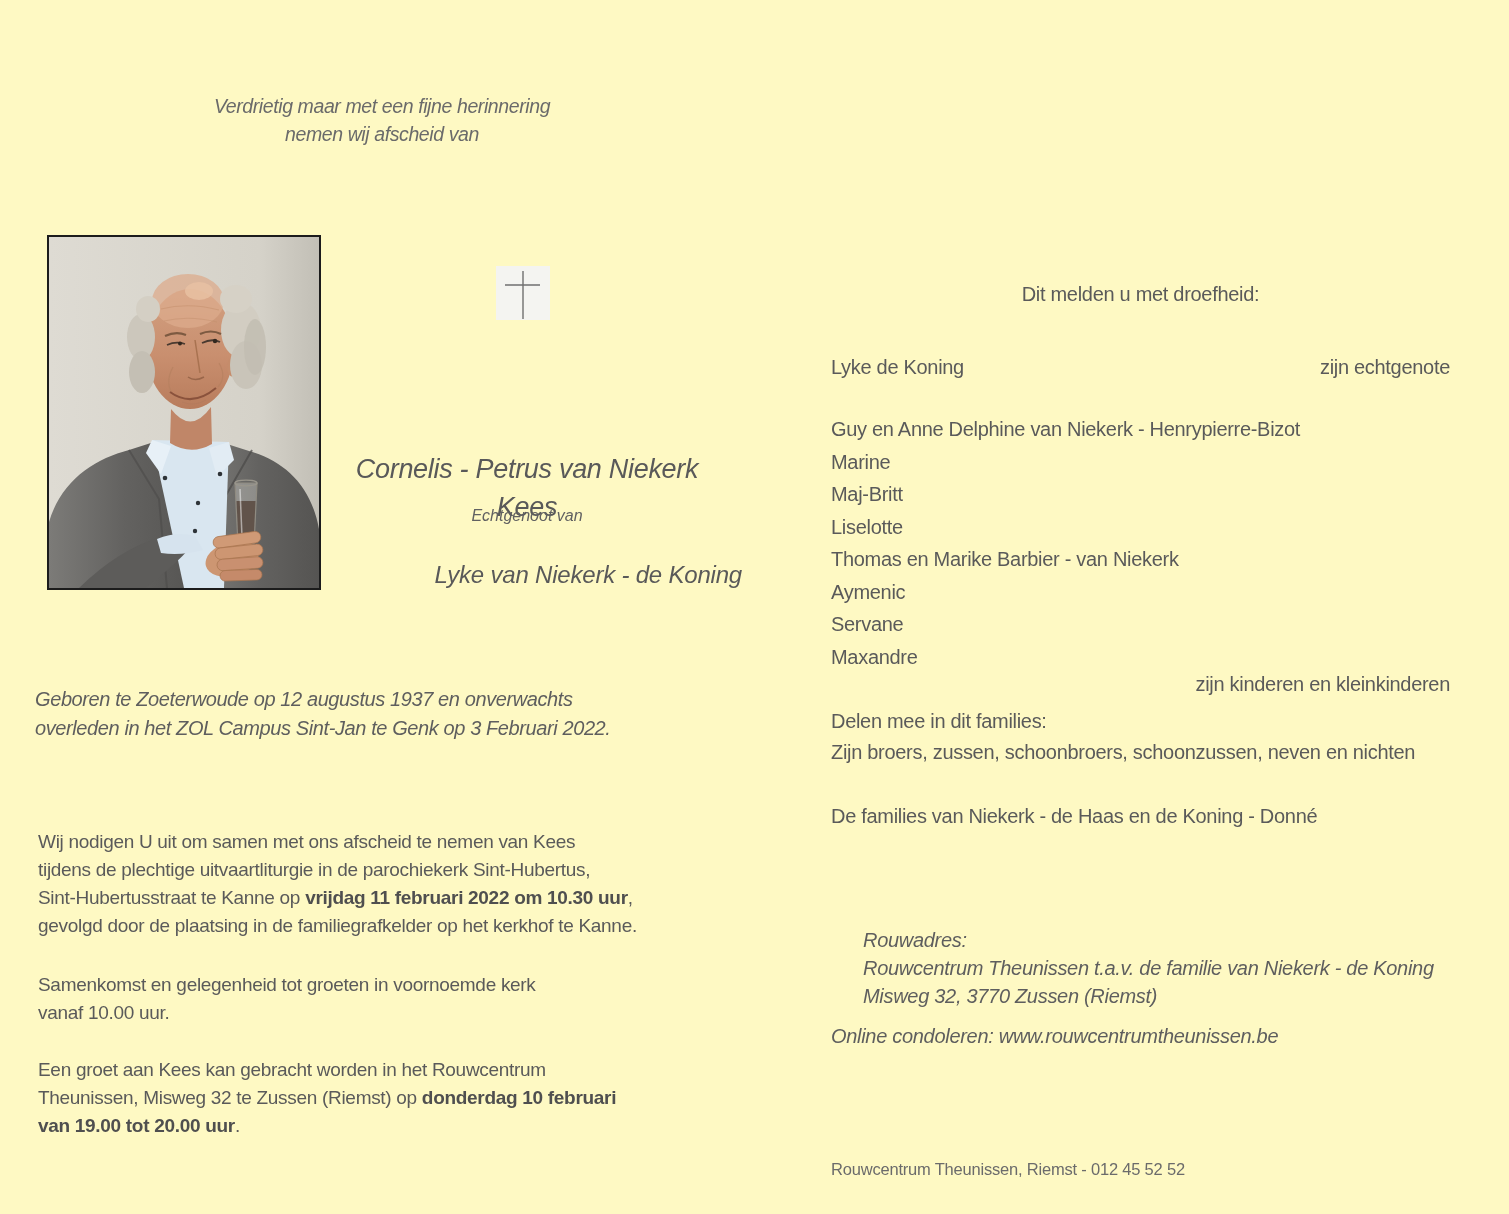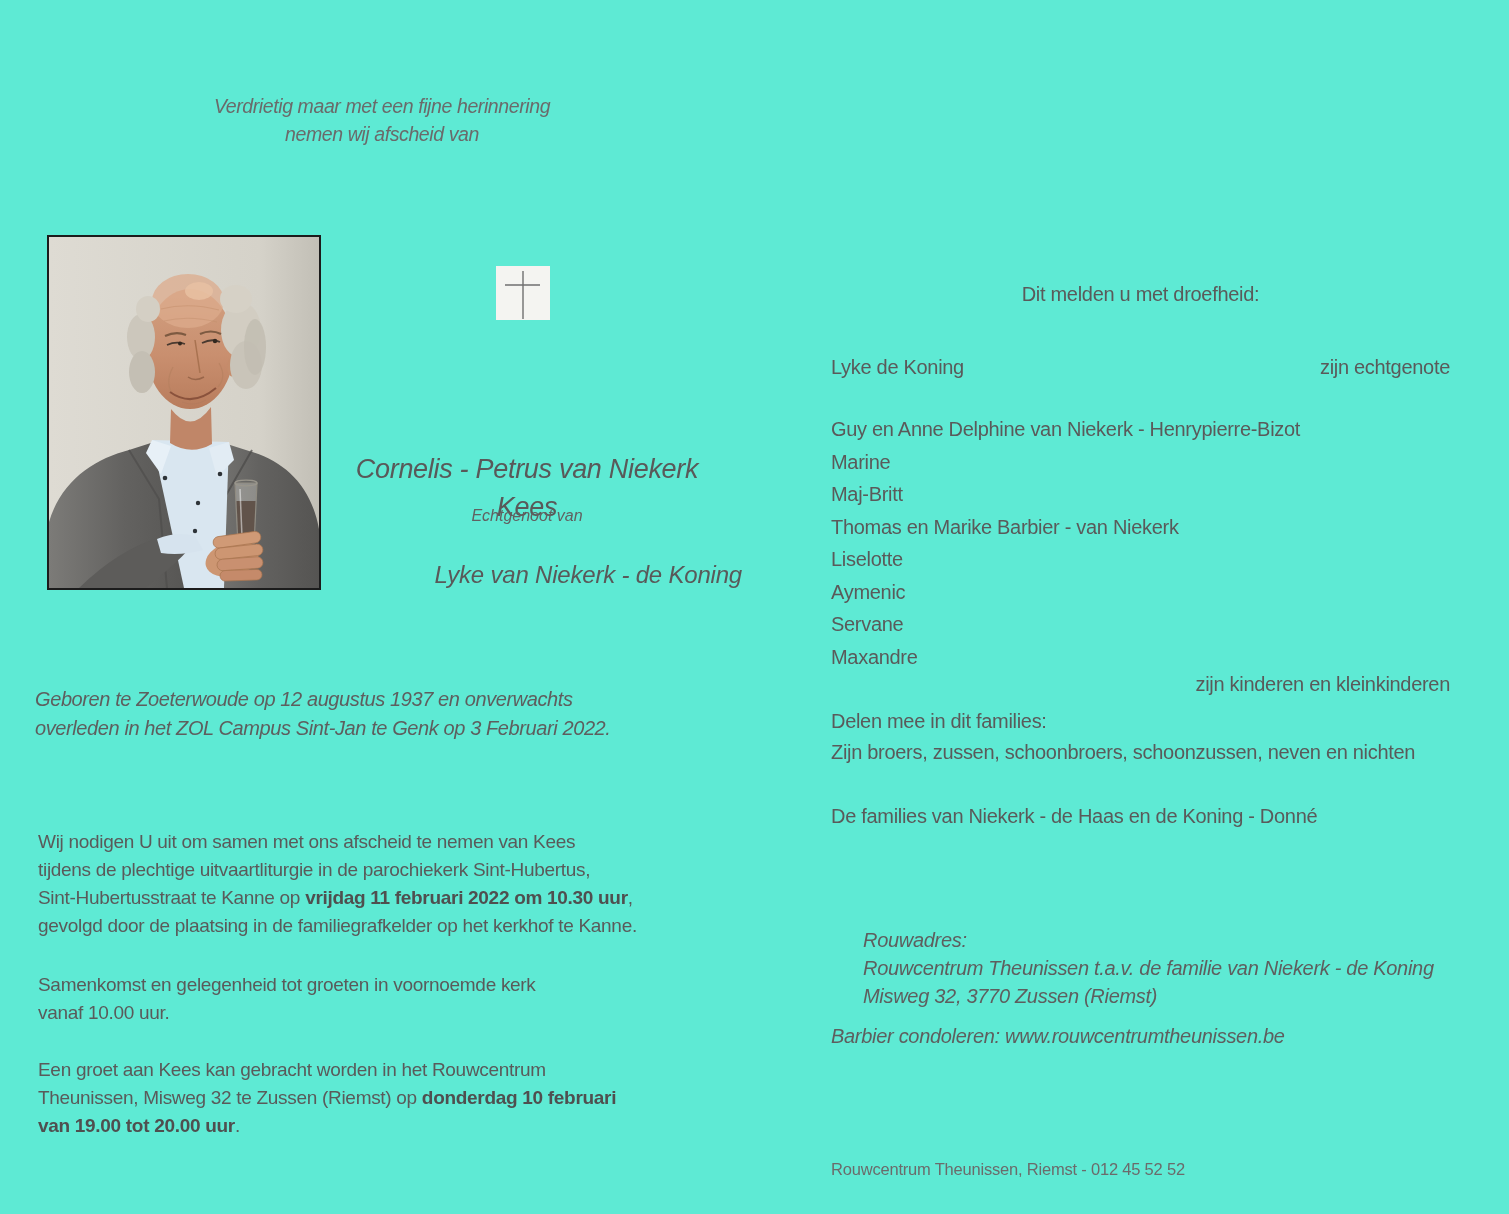--- a/index.html
+++ b/index.html
@@ -1,19 +1,19 @@
 <!DOCTYPE html>
 <html><head>
 <meta charset="utf-8">
 <style>
   html,body{margin:0;padding:0;background:#ffffff;}
   .card{
     position:relative;
     width:1509px;height:1214px;
-    background:#5eead4;
+    background:#fef9c3;
     overflow:hidden;
     font-family:"Liberation Sans","DejaVu Sans",sans-serif;
     color:#5a5a5a;
   }
   .abs{position:absolute;}
 
   .intro{
     left:40px;top:92px;width:684px;
     font-style:italic;text-align:center;
     font-size:19.5px;line-height:28px;letter-spacing:-0.4px;
@@ -222,35 +222,35 @@
 
   <div class="abs rcol spouse-row">
     <span>Lyke de Koning</span>
     <span>zijn echtgenote</span>
   </div>
 
   <div class="abs rcol family-list">
     <div>Guy en Anne Delphine van Niekerk - Henrypierre-Bizot</div>
     <div>Marine</div>
     <div>Maj-Britt</div>
+    <div>Liselotte</div>
     <div>Thomas en Marike Barbier - van Niekerk</div>
-    <div>Liselotte</div>
     <div>Aymenic</div>
     <div>Servane</div>
     <div>Maxandre</div>
   </div>
 
   <div class="abs rcol family-role">zijn kinderen en kleinkinderen</div>
 
   <div class="abs rcol grief-heading">Delen mee in dit families:</div>
   <div class="abs rcol grief-line">Zijn broers, zussen, schoonbroers, schoonzussen, neven en nichten</div>
   <div class="abs rcol families-line">De families van Niekerk - de Haas en de Koning - Donné</div>
 
   <div class="abs rcol mourning">
     <div>Rouwadres:</div>
     <div>Rouwcentrum Theunissen t.a.v. de familie van Niekerk - de Koning</div>
     <div>Misweg 32, 3770 Zussen (Riemst)</div>
   </div>
-  <div class="abs rcol online">Barbier condoleren: www.rouwcentrumtheunissen.be</div>
+  <div class="abs rcol online">Online condoleren: www.rouwcentrumtheunissen.be</div>
 
   <div class="abs rcol footer">Rouwcentrum Theunissen, Riemst - 012 45 52 52</div>
 
 </div>
 
 </body></html>

